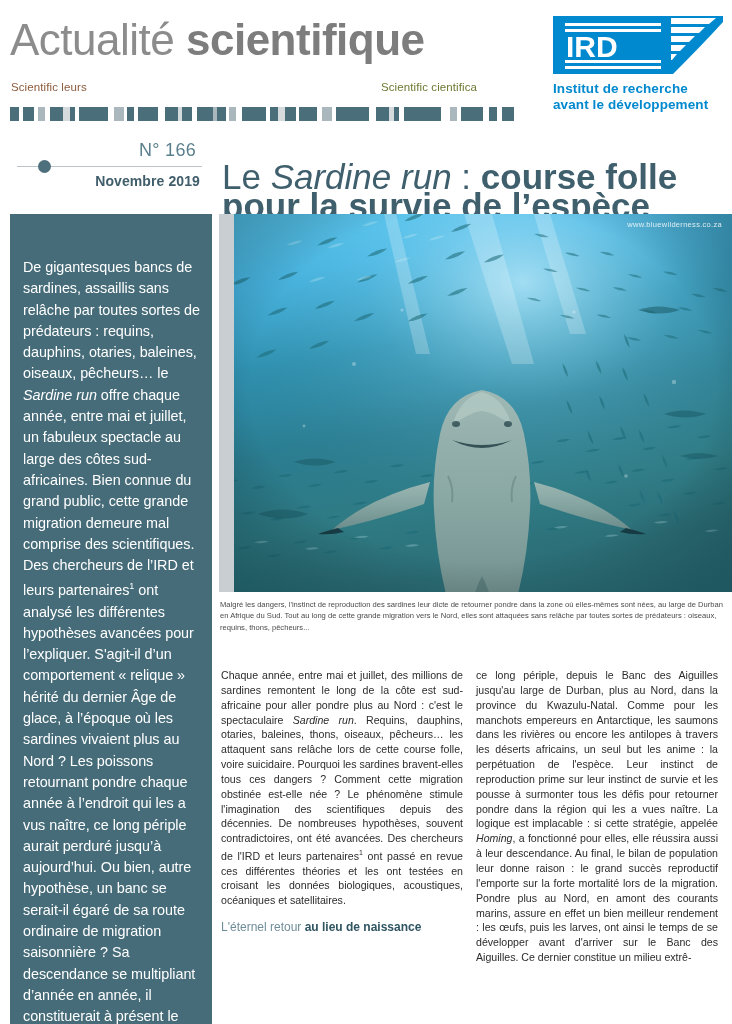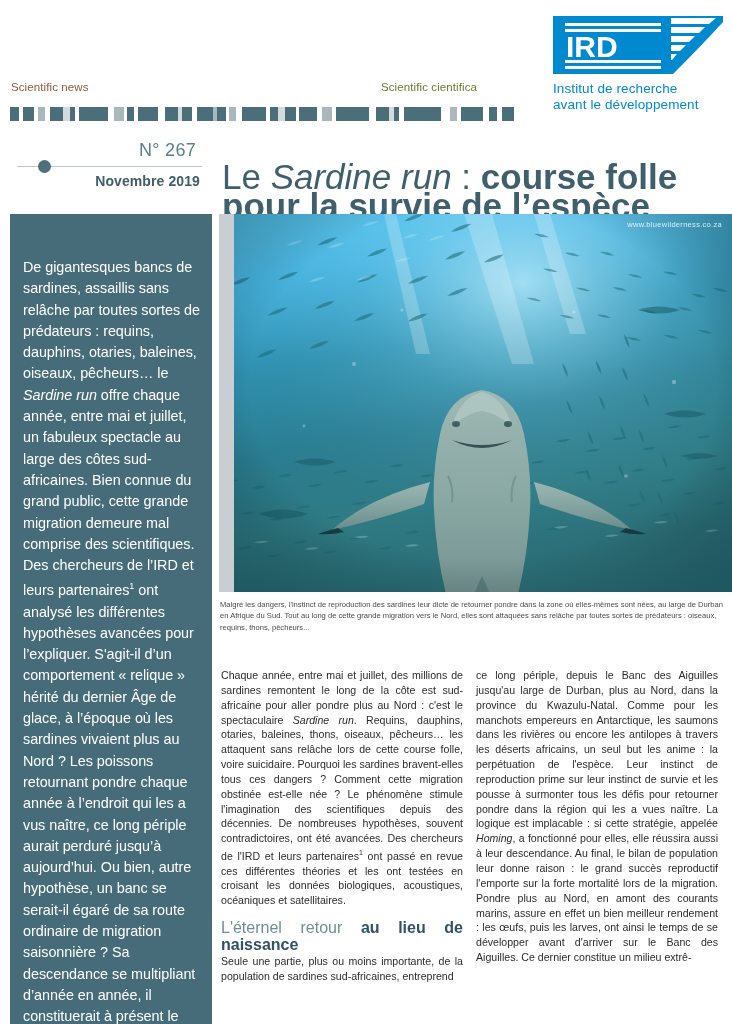--- a/index.html
+++ b/index.html
@@ -59,21 +59,21 @@
 
   
   .ird-logo {
     position: absolute;
     left: 553px; top: 16px;
     width: 170px;
   }
   .ird-mark { display:block; }
   .ird-line1, .ird-line2 {
     color: #0089cf;
-    font-weight: 400;
+    font-weight: 700;
     font-size: 13.5px;
     line-height: 16px;
     letter-spacing: 0.1px;
   }
   .ird-line1 { margin-top: 7px; }
 
   
   .issue {
     position: absolute;
     left: 14px; top: 140px;
@@ -180,35 +180,38 @@
     text-align: justify;
   }
   .col-left  { left: 221px; }
   .col-right { left: 476px; }
   .col p { margin: 0 0 11px 0; }
   .col p:last-child { margin-bottom: 0; }
   .col i { font-style: italic; }
   .col sup { font-size: 7px; vertical-align: super; }
   .subhead {
     margin: 0 0 1px 0;
-    font-size: 16px;
+    font-size: 12px;
     line-height: 17px;
     color: #6f8d99;
     font-weight: 400;
   }
   .subhead b {
     color: #2f5462;
     font-weight: 700;
   }
 </style>
 </head>
 <body>
 
 <div class="masthead">
-  <div class="mast-sub-en">Scientific news</div>
+  <div class="mast-title">
+    <span>Actualité </span><b>scientifique</b>
+  </div>
+  <div class="mast-sub-en">Scientific leurs</div>
   <div class="mast-sub-es">Scientific cientifica</div>
   <div class="barcode">
       <div style="flex: 8 0 0px; background: rgb(75, 110, 123);"></div>
       <div style="flex: 4 0 0px; background: rgb(255, 255, 255);"></div>
       <div style="flex: 10 0 0px; background: rgb(75, 110, 123);"></div>
       <div style="flex: 3 0 0px; background: rgb(255, 255, 255);"></div>
       <div style="flex: 7 0 0px; background: rgb(170, 183, 189);"></div>
       <div style="flex: 4 0 0px; background: rgb(255, 255, 255);"></div>
       <div style="flex: 12 0 0px; background: rgb(75, 110, 123);"></div>
       <div style="flex: 6 0 0px; background: rgb(213, 218, 221);"></div>
@@ -282,21 +285,21 @@
     </g>
     <g fill="#ffffff" font-family="Liberation Sans, sans-serif" font-weight="bold" font-size="30">
       <text x="13" y="41">IRD</text>
     </g>
   </svg>
   <div class="ird-line1">Institut de recherche</div>
   <div class="ird-line2">avant le développement</div>
 </div>
 
 <div class="issue">
-  <div class="issue-no">N° 267</div>
+  <div class="issue-no">N° 166</div>
   <div class="issue-rule"></div>
   <div class="issue-dot"></div>
   <div class="issue-date">Novembre 2019</div>
 </div>
 
 <h1 class="headline">
   <span>Le </span><i>Sardine run</i><span> : </span><b>course folle pour la survie de l’espèce</b>
 </h1>
 
 <aside class="sidebar">
@@ -554,18 +557,17 @@
     <rect x="0" y="0" width="498" height="378" fill="url(#vign)"></rect>
   </svg>
   <div class="photo-watermark">www.bluewilderness.co.za</div>
 </div>
 
 <div class="caption">Malgré les dangers, l'instinct de reproduction des sardines leur dicte de retourner pondre dans la zone où elles-mêmes sont nées, au large de Durban en Afrique du Sud. Tout au long de cette grande migration vers le Nord, elles sont attaquées sans relâche par toutes sortes de prédateurs : oiseaux, requins, thons, pêcheurs...</div>
 
 <div class="col col-left">
   <p><span>Chaque année, entre mai et juillet, des millions de sardines remontent le long de la côte est sud-africaine pour aller pondre plus au Nord : c'est le spectaculaire </span><i>Sardine run</i><span>. Requins, dauphins, otaries, baleines, thons, oiseaux, pêcheurs… les attaquent sans relâche lors de cette course folle, voire suicidaire. Pourquoi les sardines bravent-elles tous ces dangers ? Comment cette migration obstinée est-elle née ? Le phénomène stimule l'imagination des scientifiques depuis des décennies. De nombreuses hypothèses, souvent contradictoires, ont été avancées. Des chercheurs de l'IRD et leurs partenaires</span><sup>1</sup><span> ont passé en revue ces différentes théories et les ont testées en croisant les données biologiques, acoustiques, océaniques et satellitaires.</span></p>
   <h2 class="subhead"><span>L'éternel retour </span><b>au lieu de naissance</b></h2>
-  <p>Seule une partie, plus ou moins importante, de la population de sardines sud-africaines, entreprend</p>
 </div>
 
 <div class="col col-right">
   <p><span>ce long périple, depuis le Banc des Aiguilles jusqu'au large de Durban, plus au Nord, dans la province du Kwazulu-Natal. Comme pour les manchots empereurs en Antarctique, les saumons dans les rivières ou encore les antilopes à travers les déserts africains, un seul but les anime : la perpétuation de l'espèce. Leur instinct de reproduction prime sur leur instinct de survie et les pousse à surmonter tous les défis pour retourner pondre dans la région qui les a vues naître. La logique est implacable : si cette stratégie, appelée </span><i>Homing</i><span>, a fonctionné pour elles, elle réussira aussi à leur descendance.   Au final, le bilan de population leur donne raison : le grand succès reproductif l'emporte sur la forte mortalité lors de la migration. Pondre plus au Nord, en amont des courants marins, assure en effet un bien meilleur rendement : les œufs, puis les larves, ont ainsi le temps de se développer avant d'arriver sur le Banc des Aiguilles. Ce dernier constitue un milieu extrê-</span></p>
 </div>
 
 </body></html>

